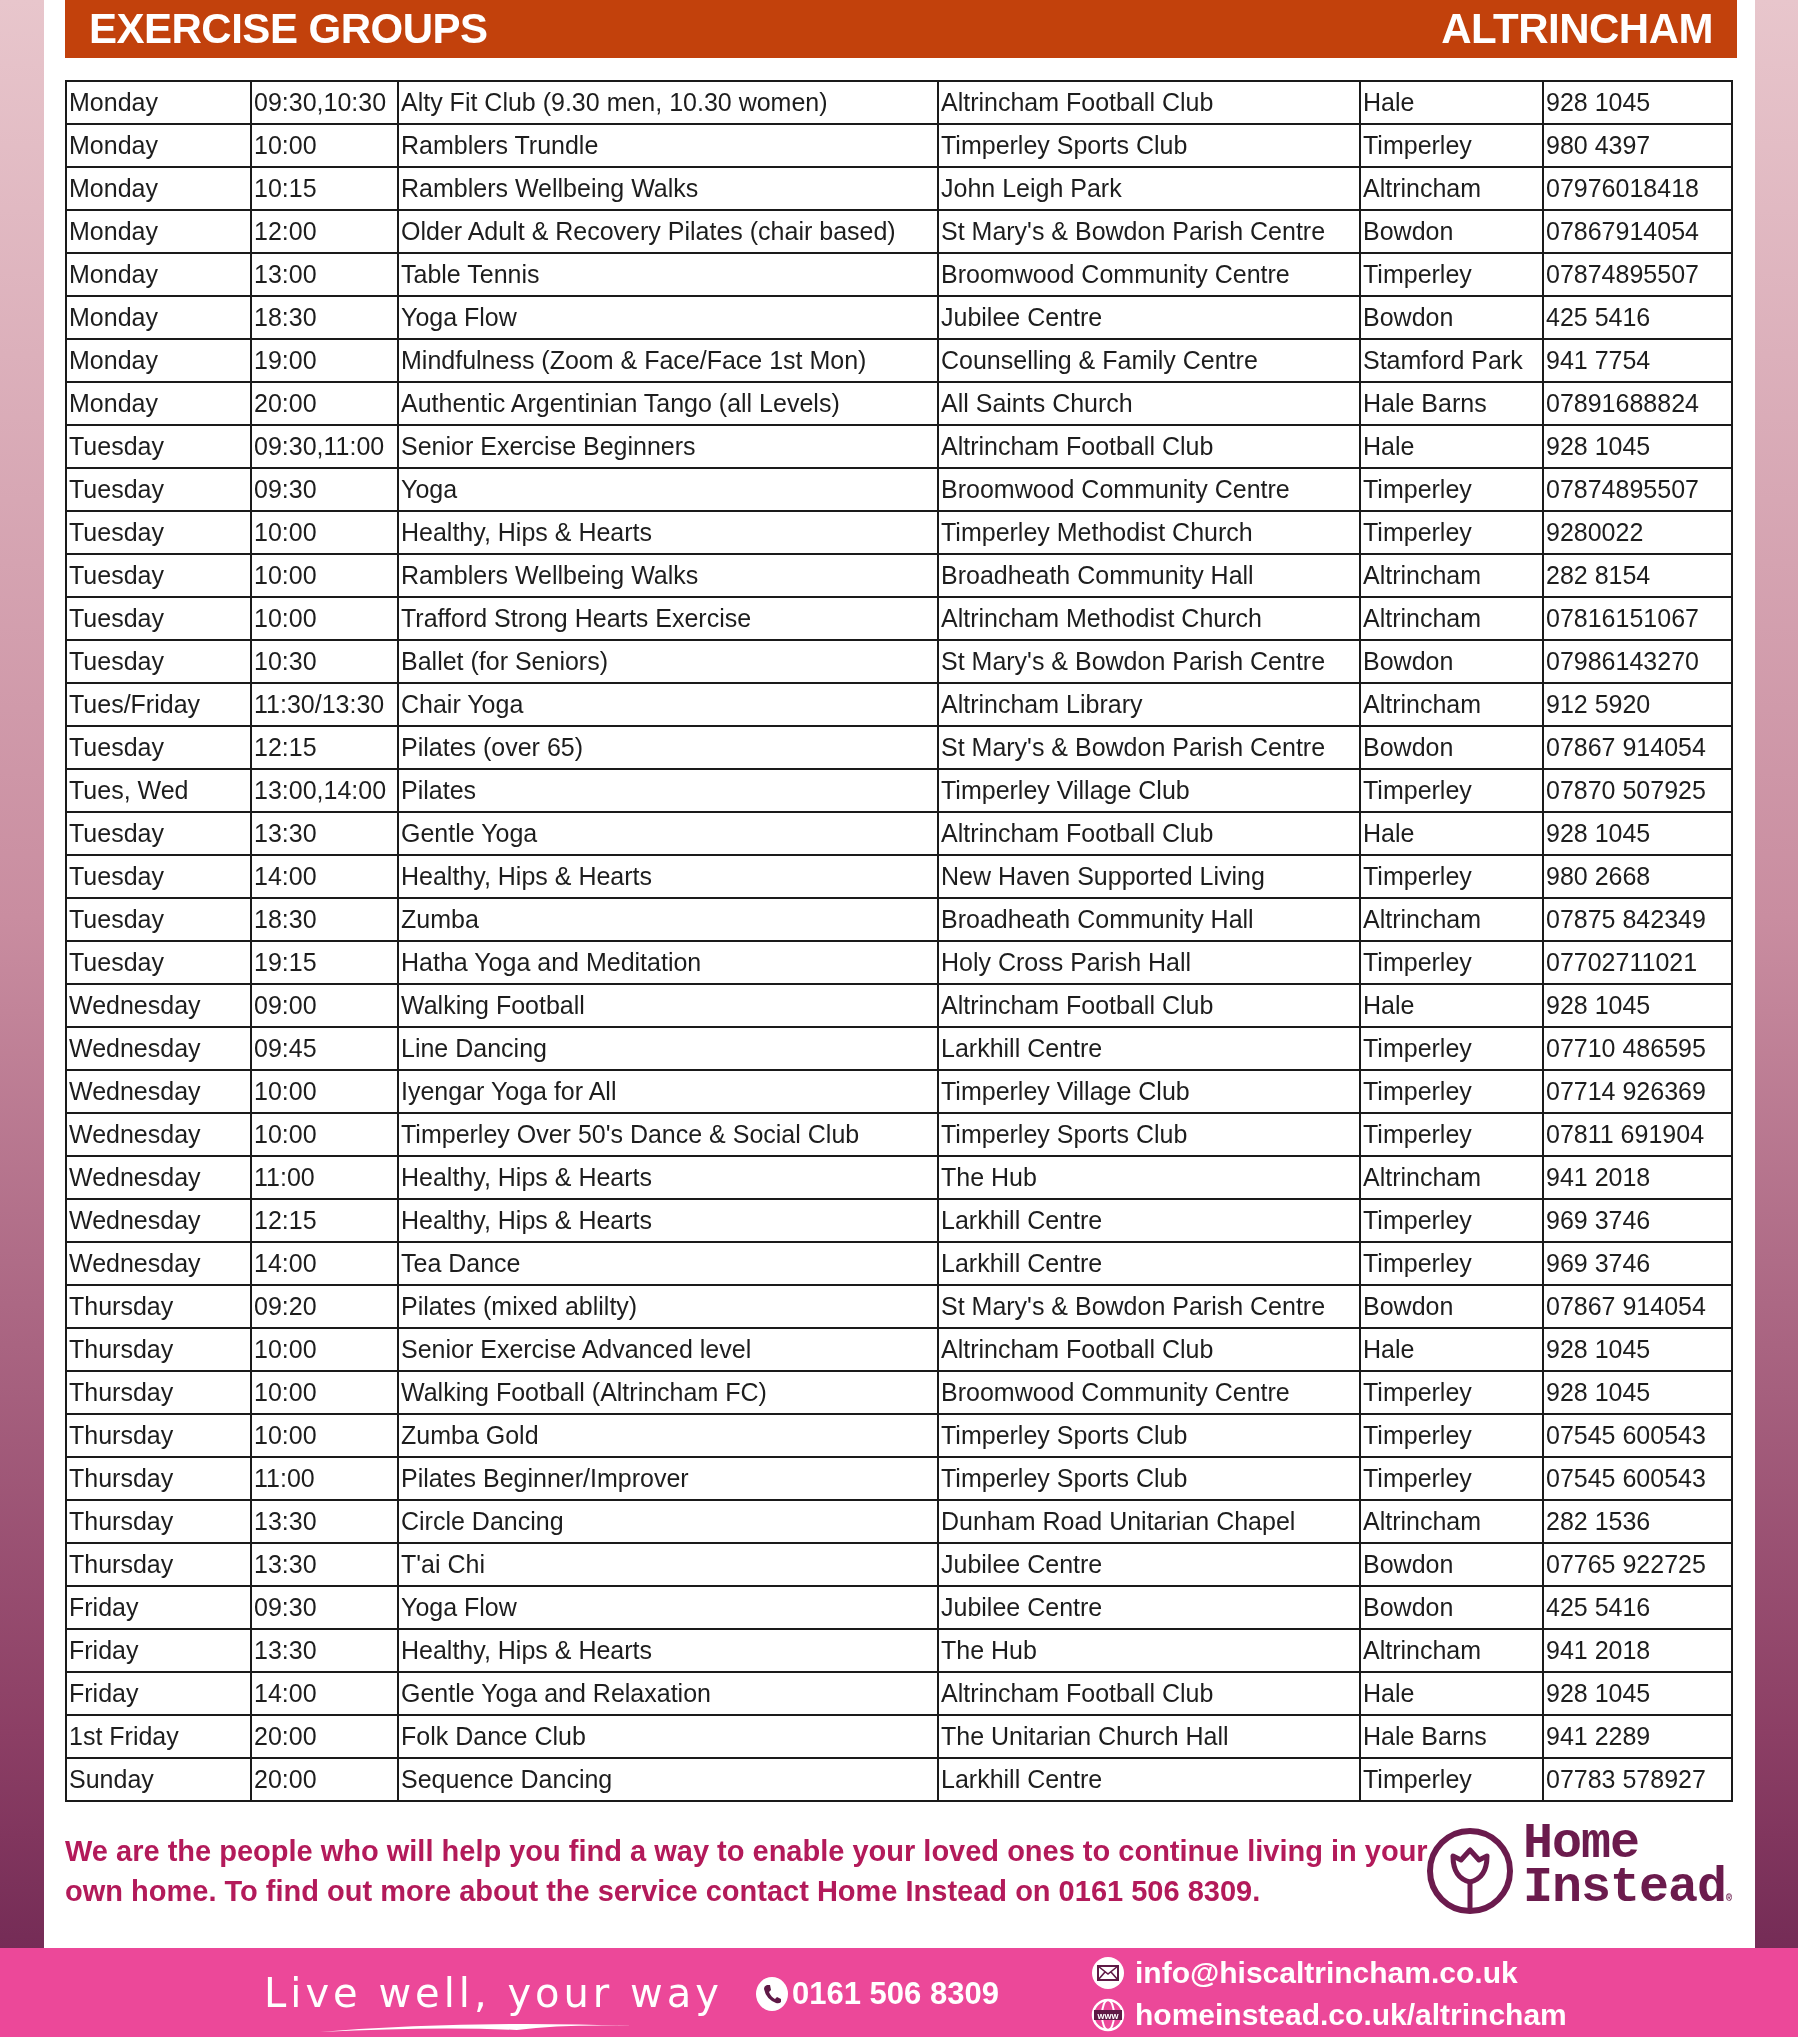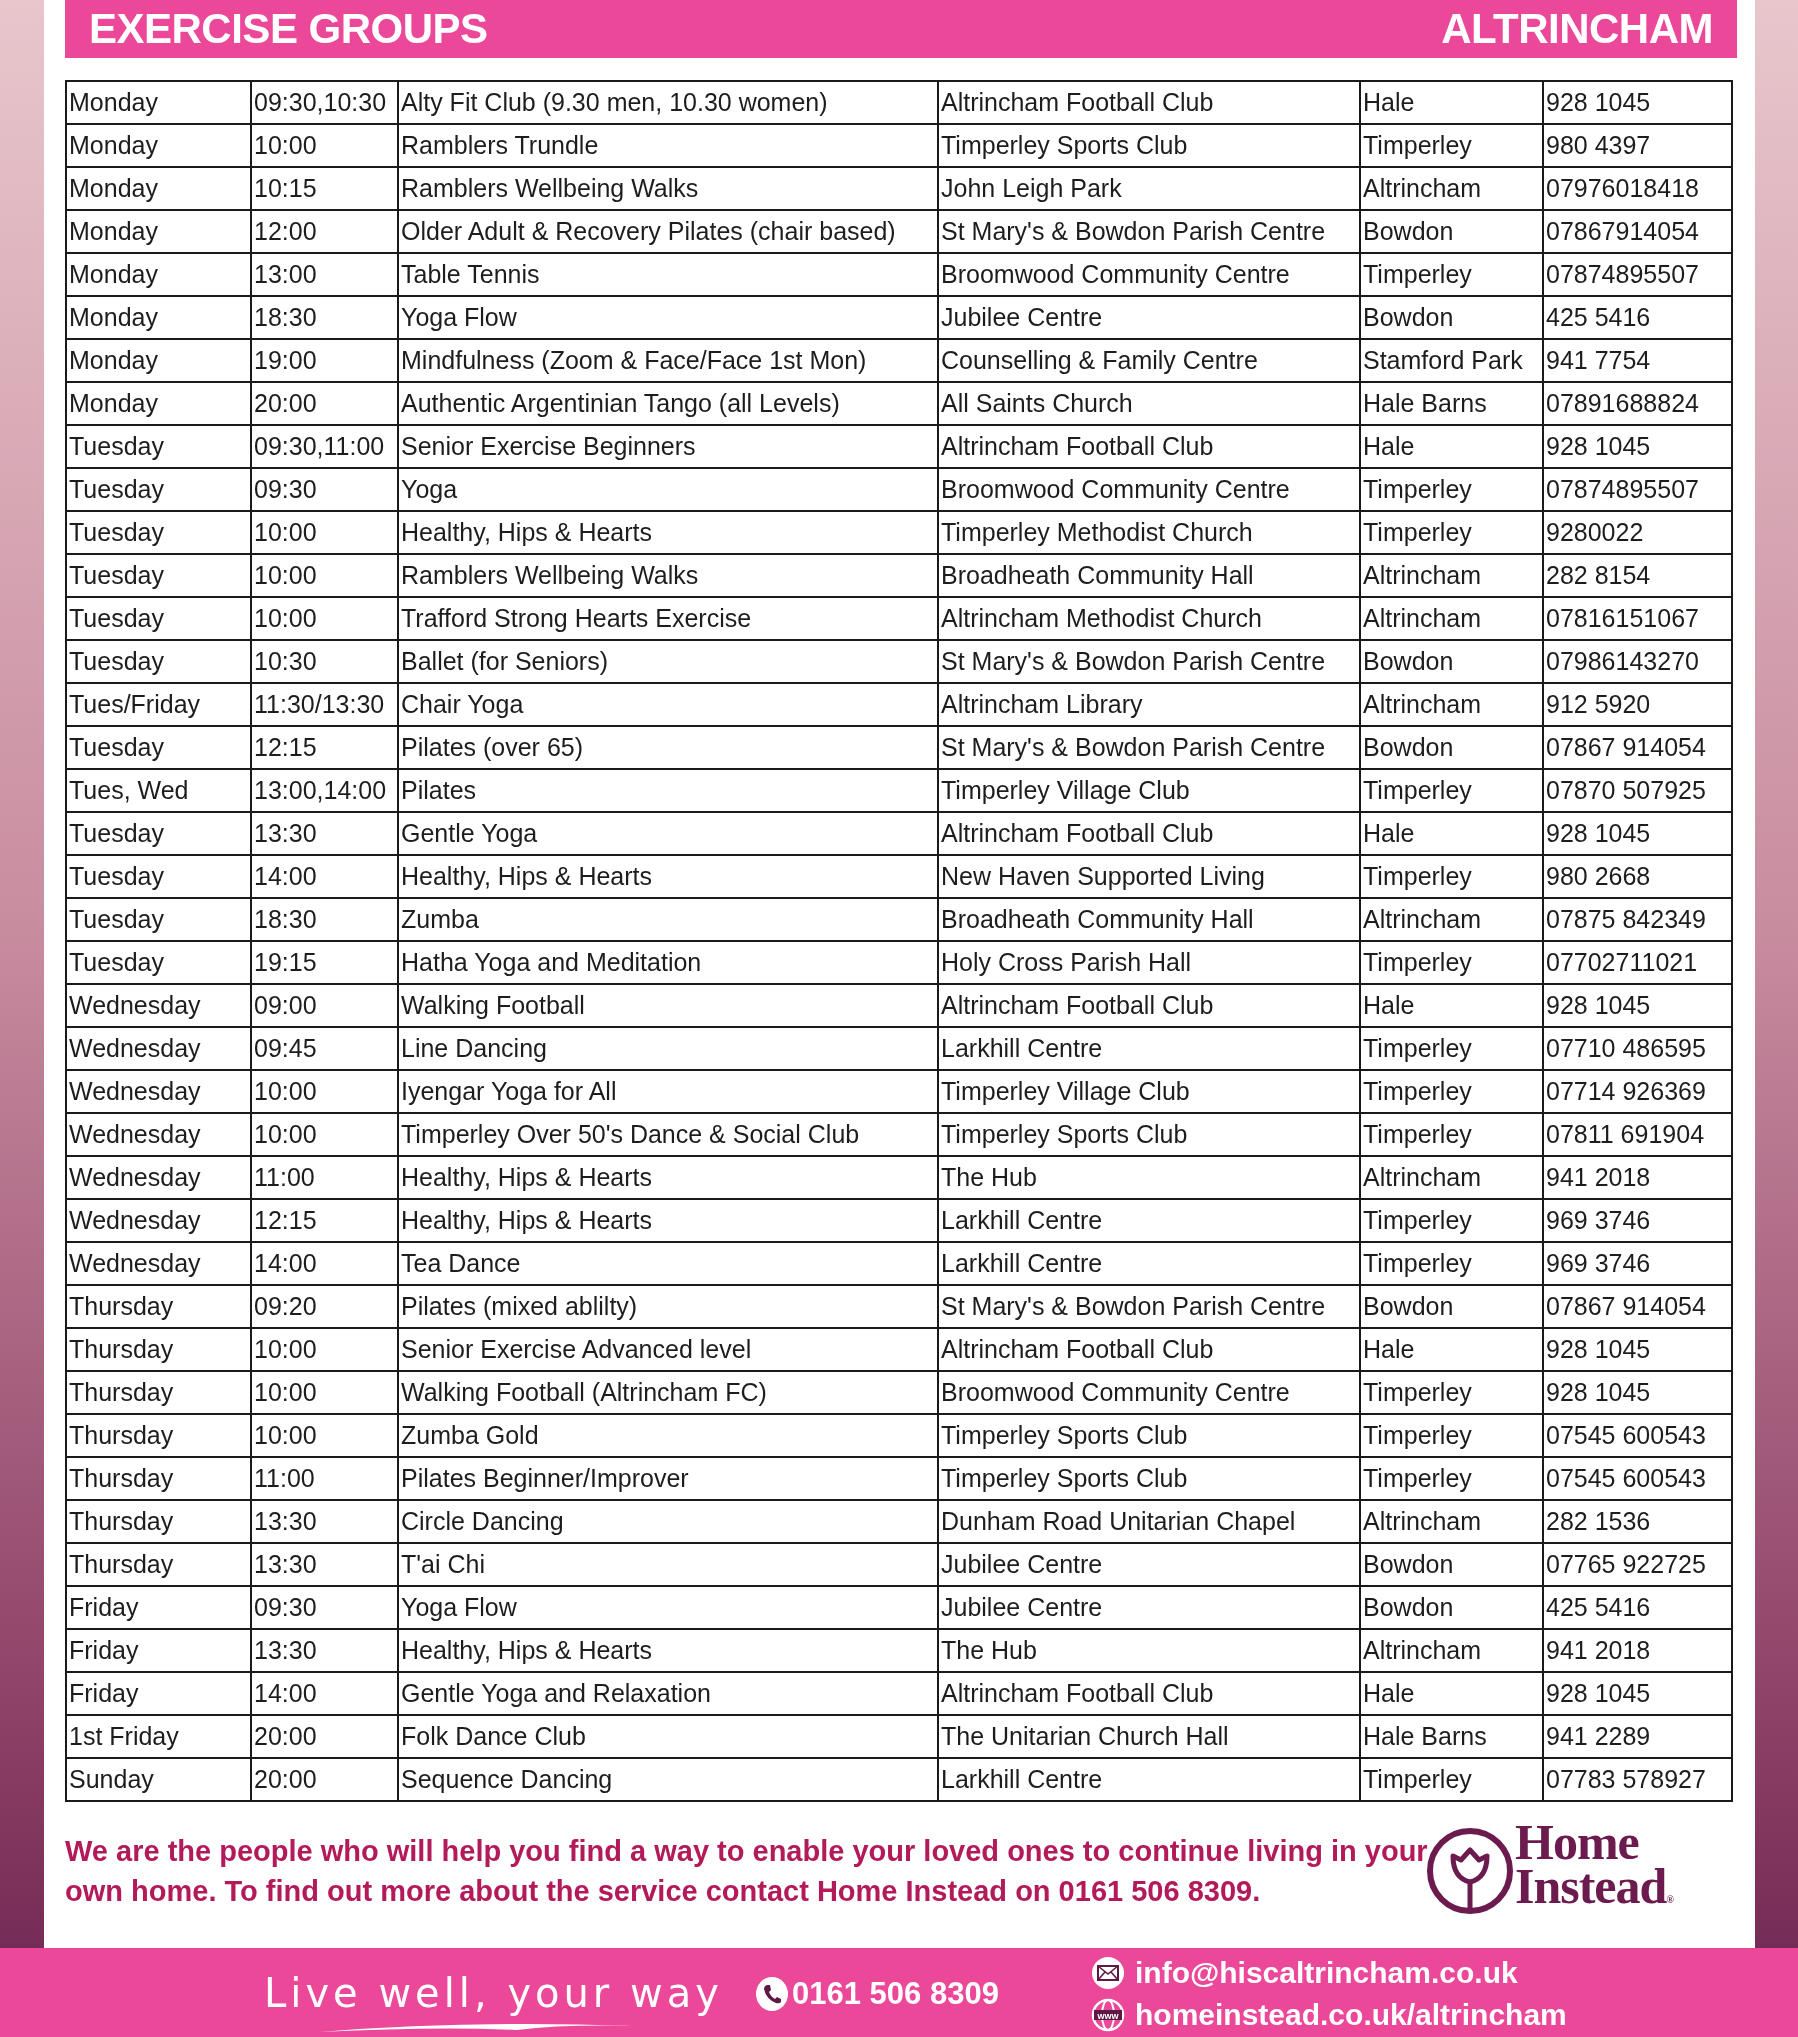--- a/index.html
+++ b/index.html
@@ -8,21 +8,21 @@
     font-family: "Liberation Sans", sans-serif;
     background: linear-gradient(180deg, #e8c6cc 0%, #c98da0 45%, #8c3f65 85%, #6b2450 100%);
     position: relative;
   }
   .page {
     position: absolute; left: 44px; top: 0; width: 1711px; height: 1948px;
     background: #ffffff;
   }
   .header-bar {
     position: absolute; left: 65px; top: 0; width: 1672px; height: 58px;
-    background: #ec4899;
+    background: #c2410c;
     display: flex; justify-content: space-between; align-items: center;
     padding: 8px 24px;
     text-align: center;
   }
   .header-bar span {
     color: #ffffff; font-weight: bold; font-size: 42px; letter-spacing: -0.5px;
     font-family: "Liberation Sans", sans-serif;
   }
   table.schedule {
     position: absolute; left: 65px; top: 80px; width: 1667px;
@@ -49,22 +49,22 @@
     position: absolute; left: 65px; top: 1831px; width: 1363px;
     color: #b31a5a; font-weight: bold; font-size: 29px; line-height: 40px;
     font-family: "Liberation Sans", sans-serif;
   }
   .logo {
     position: absolute; left: 1425px; top: 1821px; width: 318px; height: 100px;
     display: flex; align-items: center;
   }
   .logo-mark { width: 90px; height: 90px; }
   .logo-text {
-    color: #6b1b4d; font-weight: bold; font-size: 50px; line-height: 44px;
-    font-family: Liberation Serif, serif; letter-spacing: -1px;
+    margin-left: 8px; color: #6b1b4d; font-weight: bold; font-size: 50px; line-height: 44px;
+    font-family: Liberation Mono, monospace; letter-spacing: -1px;
   }
   .logo-text .reg { font-size: 10px; letter-spacing: 0; }
 
   .footer {
     position: absolute; left: 0; top: 1948px; width: 1799px; height: 90px;
     background: #ec4899;
   }
   .tagline {
     position: absolute; left: 264px; top: 22px;
     color: #ffffff; font-size: 40px; letter-spacing: 4px; font-weight: normal;

